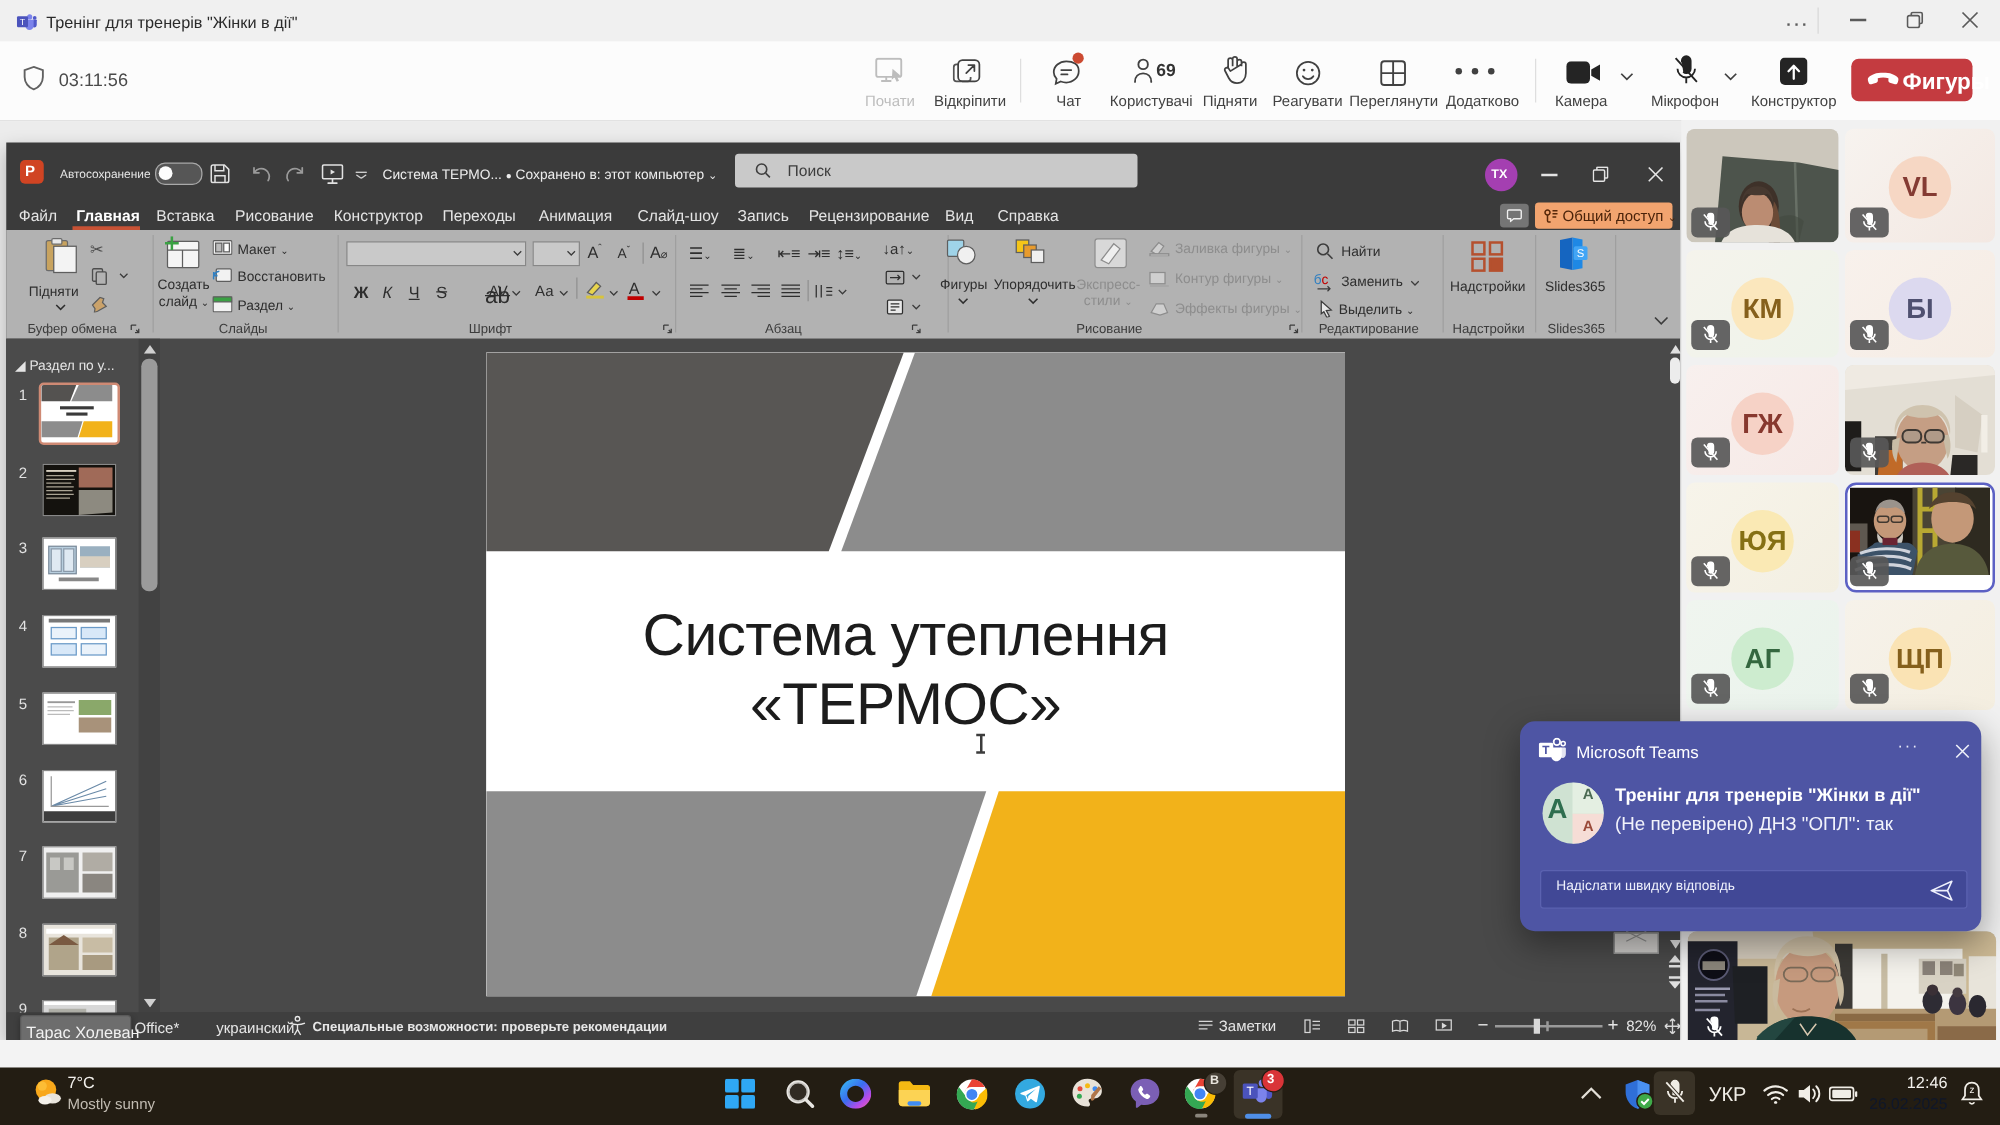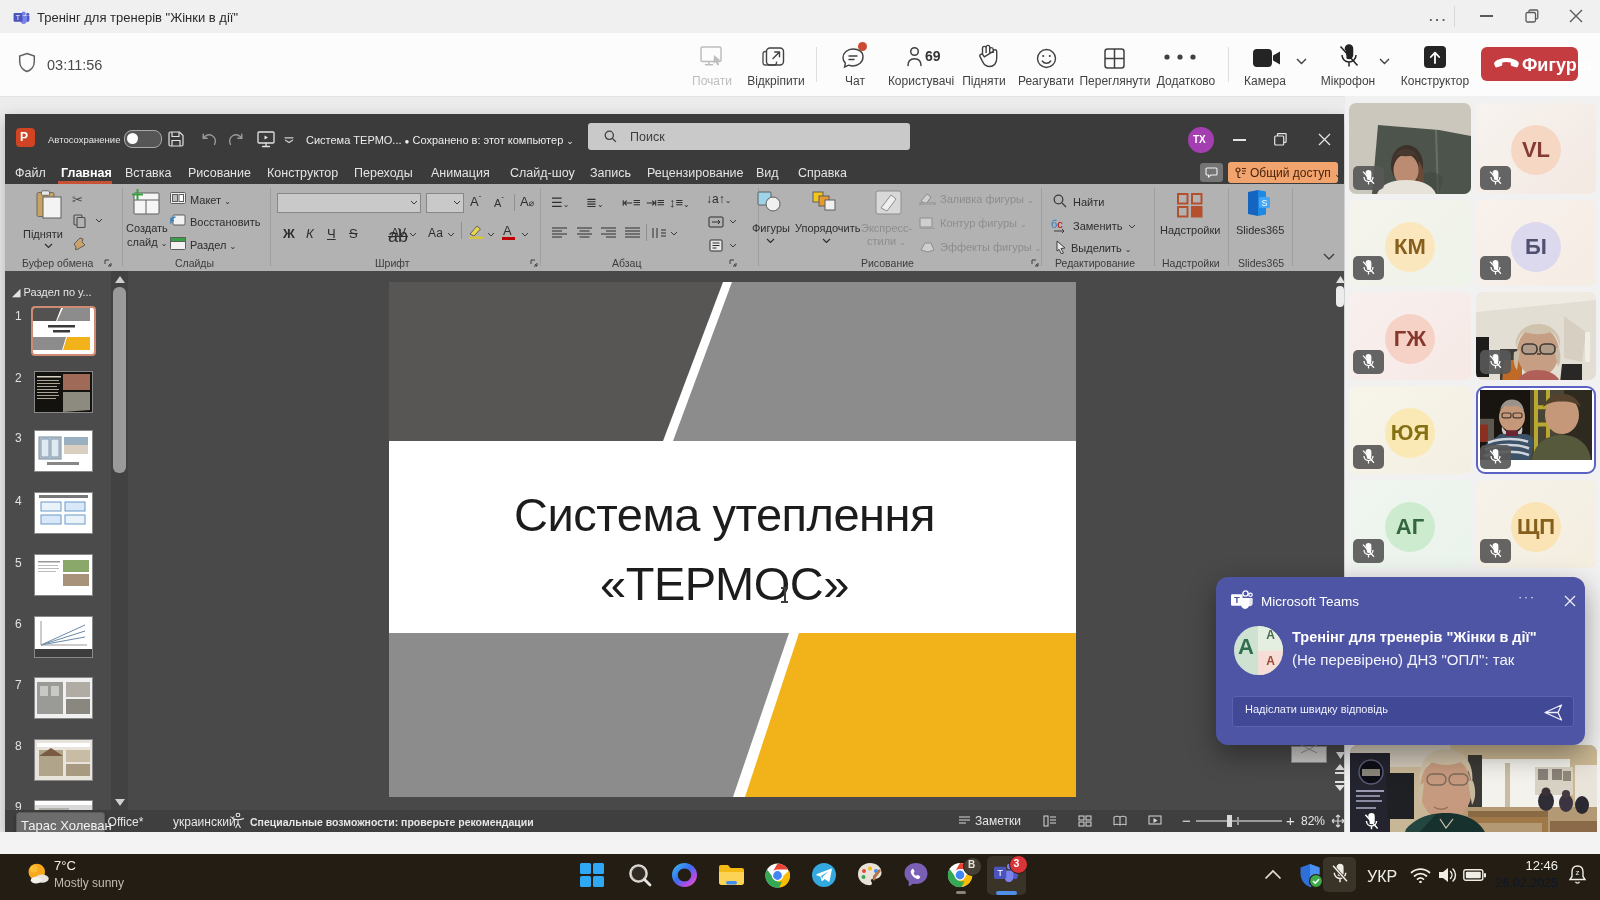--- a/index.html
+++ b/index.html
@@ -558,21 +558,21 @@
 <div class="abs" style="left:389px;top:282px;width:687px;height:515px;background:#fff;">
 <svg width="687" height="515" viewBox="0 0 687 515">
 <rect width="687" height="515" fill="#fff"></rect>
 <path d="M0 0h334l-60 159H0z" fill="#585654"></path>
 <path d="M343 0h344v159H284z" fill="#8c8c8c"></path>
 <path d="M0 351h400l-56 164H0z" fill="#8c8c8c"></path>
 <path d="M410 351h277v164H356z" fill="#f2b21a"></path>
 </svg>
 </div>
 <div class="abs" style="left:389px;top:480px;width:687px;text-align:center;font-size:47px;color:#1c1c1c;letter-spacing:-0.5px;">
-<div style="margin-left:-16px;line-height:69px;">Система утеплення<br>«ТЕРМОС»</div>
+<div style="margin-left:-16px;line-height:55px;">Система утеплення<br>«ТЕРМОС»</div>
 </div>
 <div class="abs" style="left:784px;top:588px;width:1.5px;height:14px;background:#3c3c3c;"></div>
 <div class="abs" style="left:781px;top:587px;width:7px;height:1.5px;background:#3c3c3c;"></div>
 <div class="abs" style="left:781px;top:601px;width:7px;height:1.5px;background:#3c3c3c;"></div>
 
 <div class="abs" style="left:1291px;top:746px;width:36px;height:17px;background:#c9c7c5;border:1px solid #8a8a8a;box-sizing:border-box;"></div>
 <svg class="ic" style="left:1300px;top:744px;" width="18" height="10" viewBox="0 0 18 10" fill="none" stroke="#8a8a8a">
     <path d="M1 9L17 1M1 1l16 8"></path>
   </svg>
 

